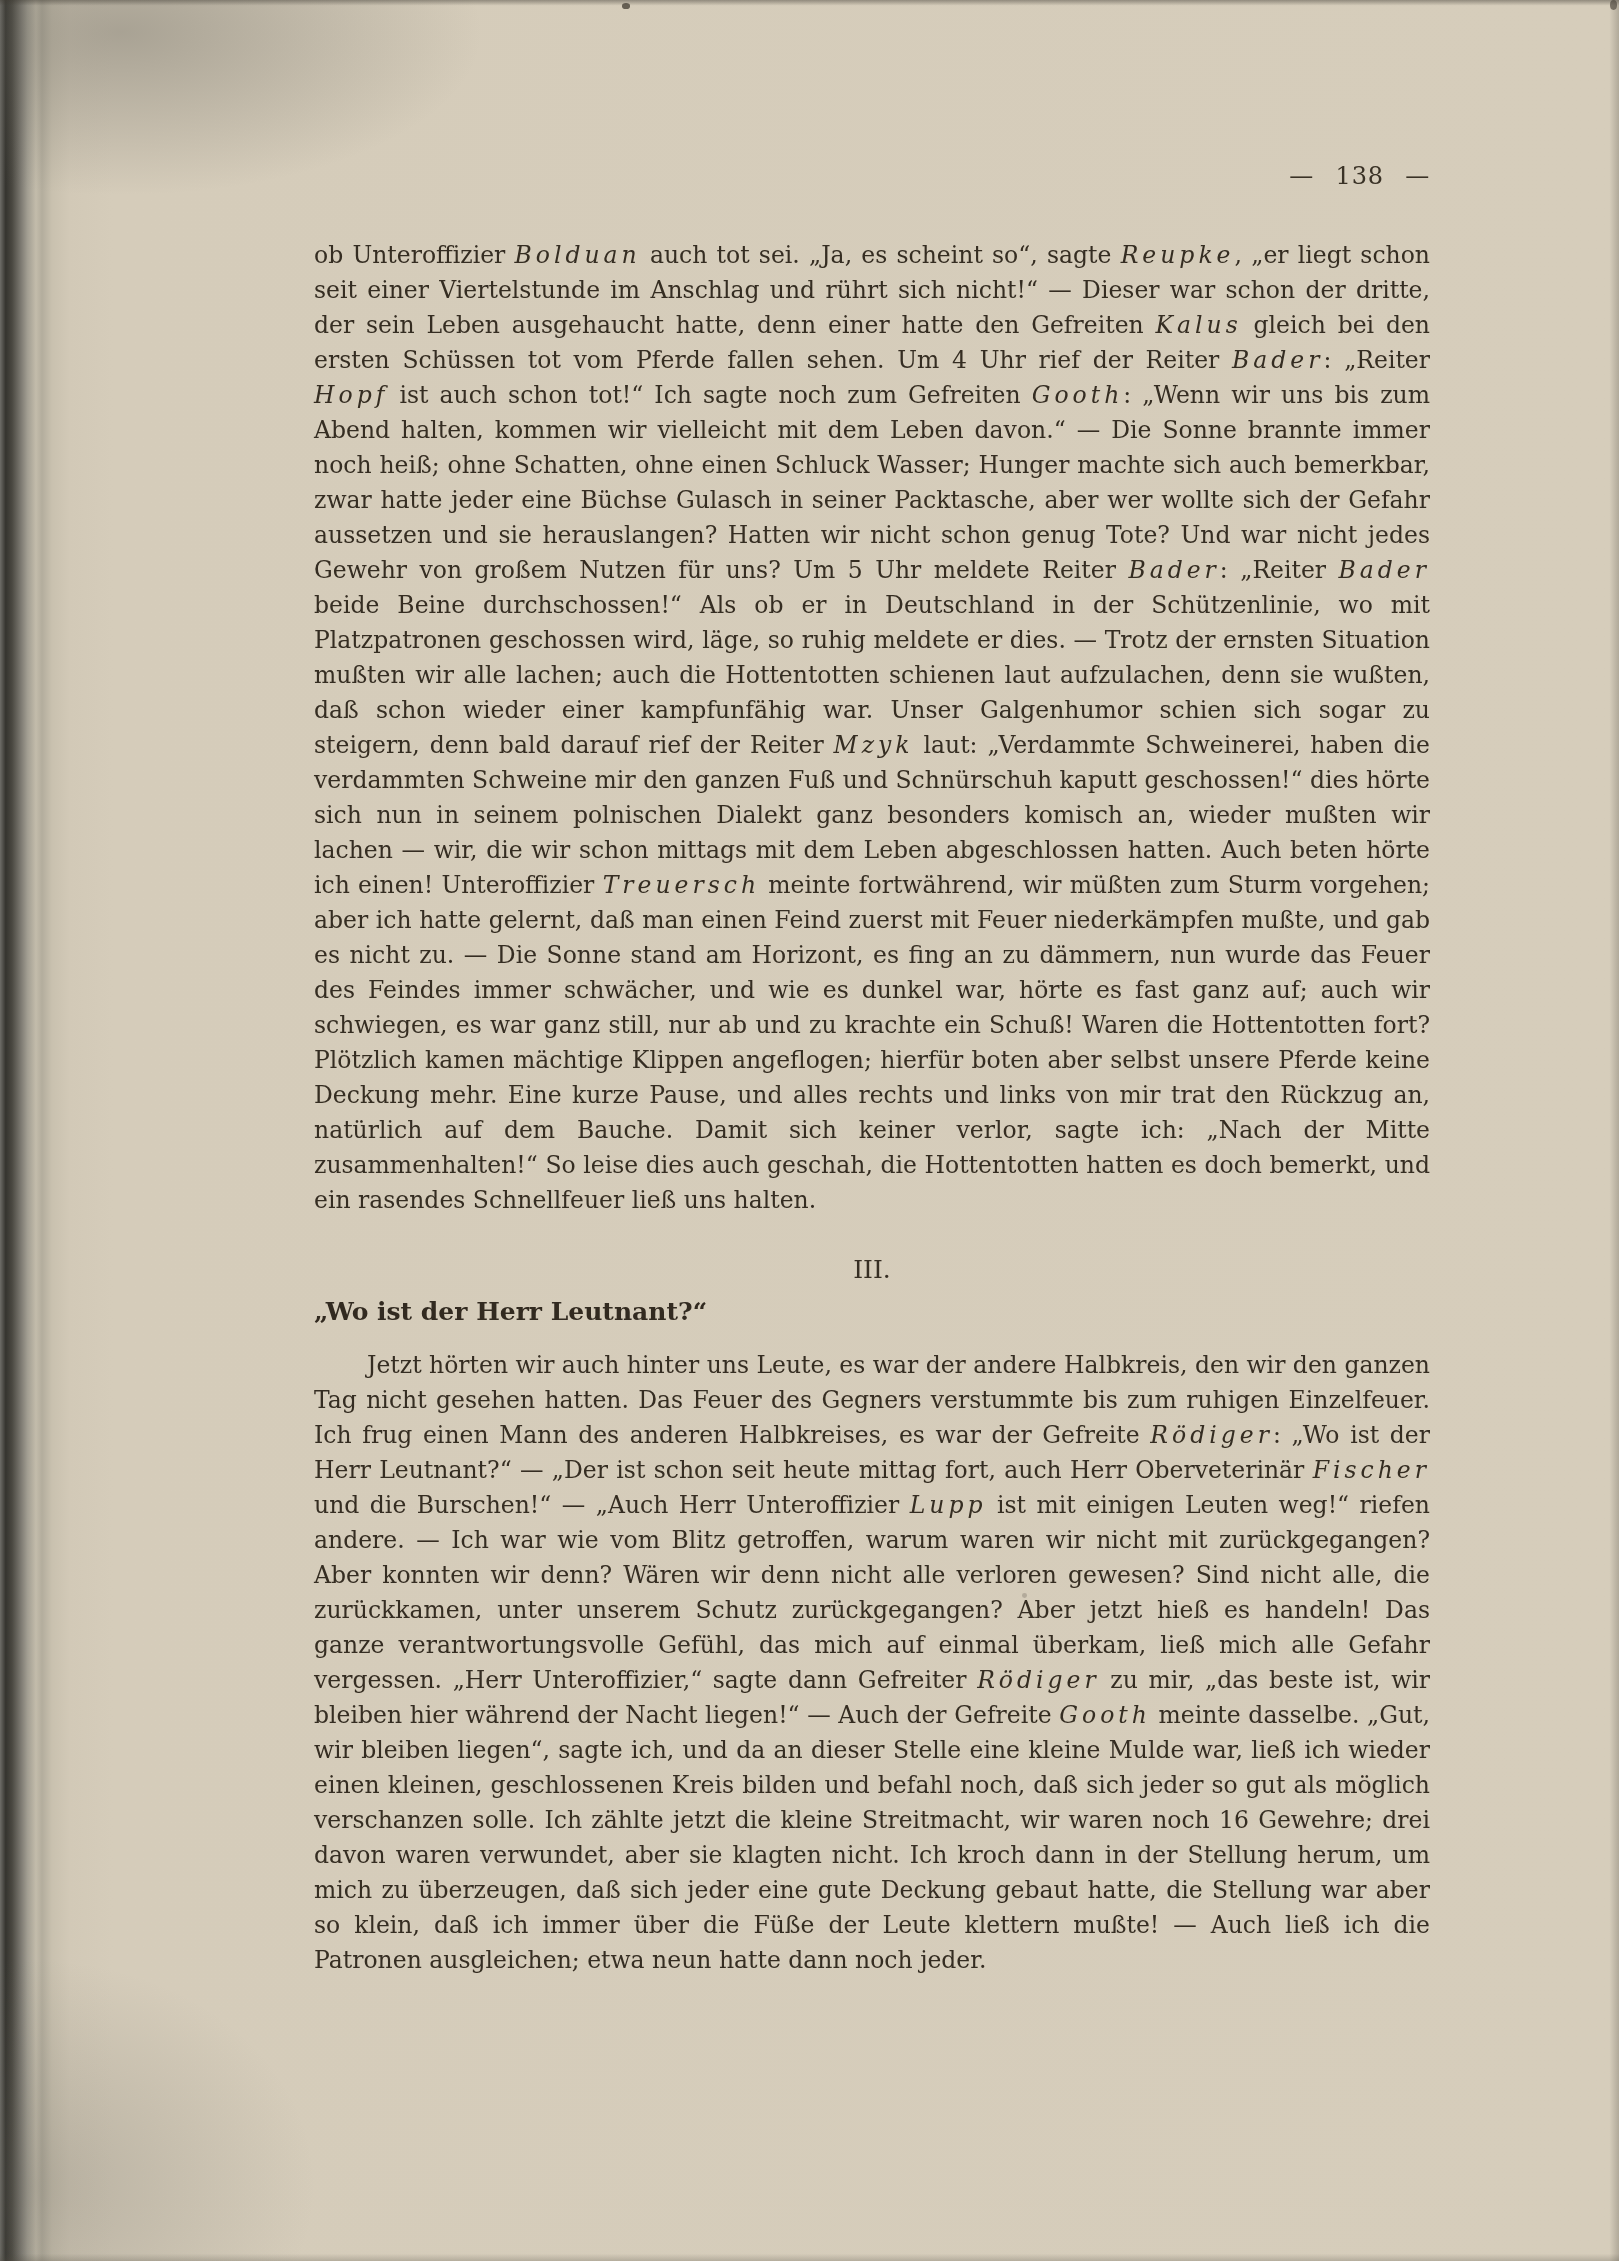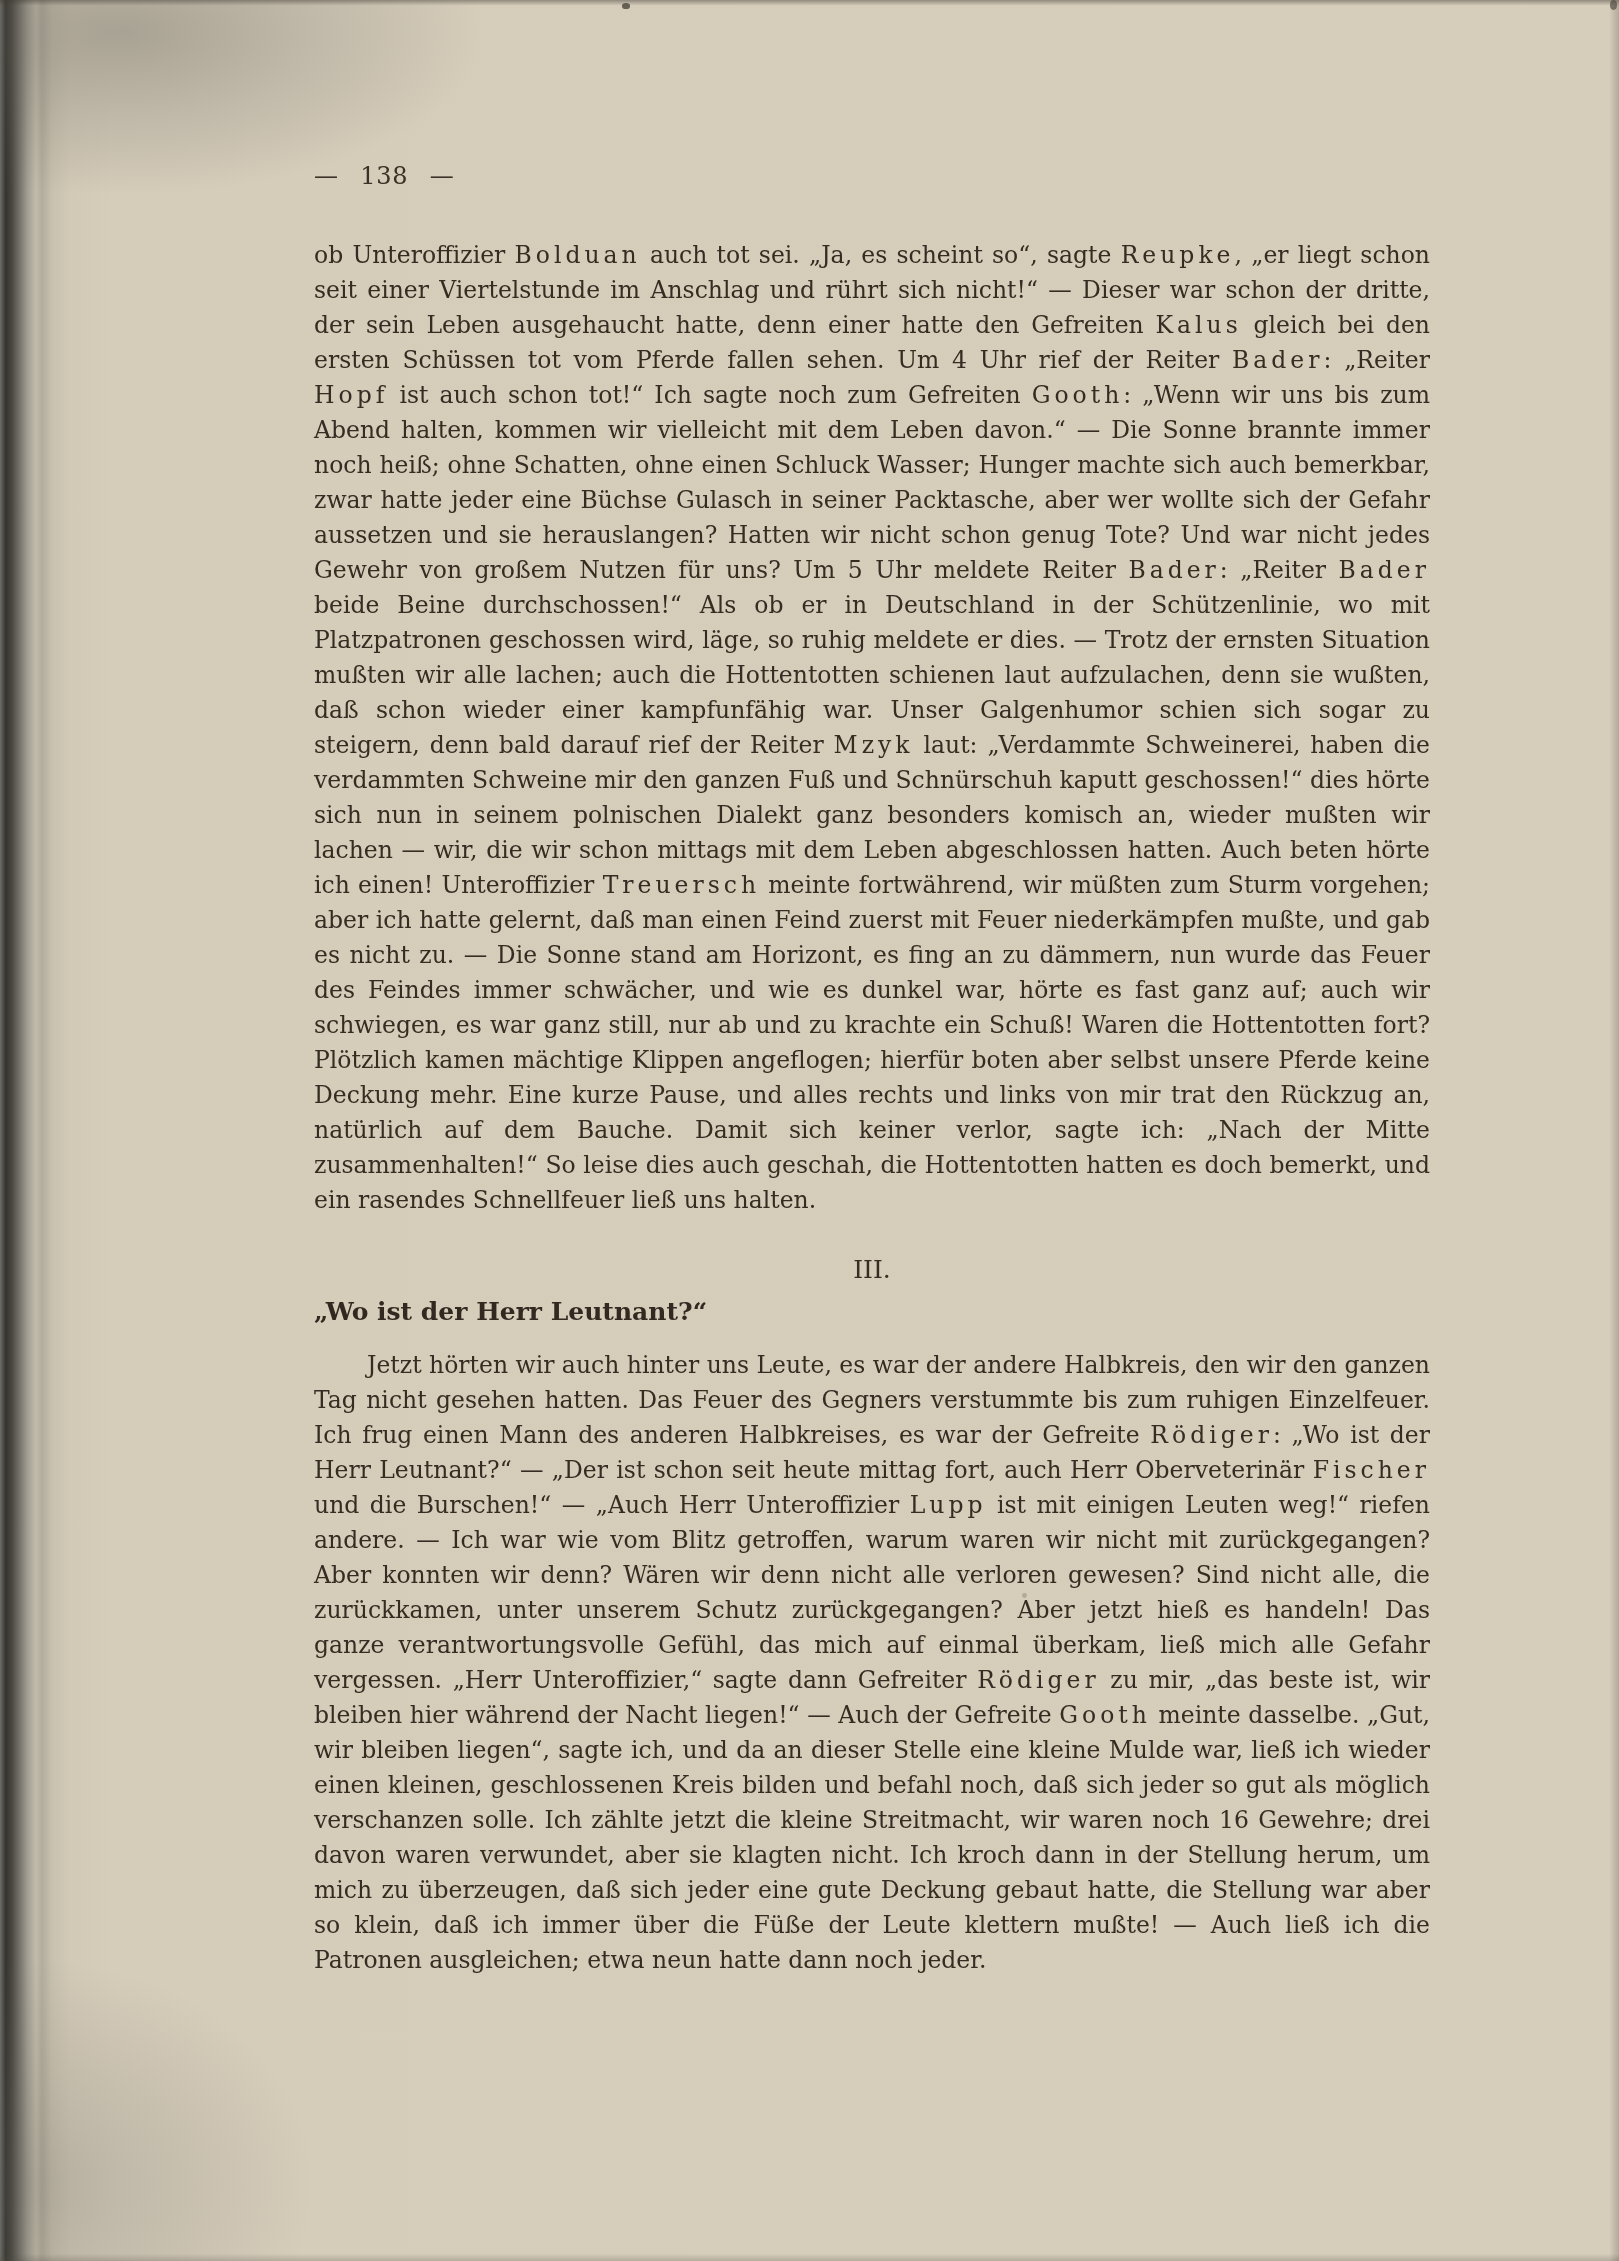--- a/index.html
+++ b/index.html
@@ -45,21 +45,21 @@
     left: 314px;
     top: 159px;
     width: 1116px;
     color: #352d22;
     font-size: 23.5px;
     line-height: 35px;
     text-align: justify;
   }
 
   .page-number {
-    text-align: left;
+    text-align: right;
     font-size: 24px;
     word-spacing: 13px;
     letter-spacing: 0.8px;
     margin: 0 0 44px 0;
     color: #3a3226;
   }
 
   p.body-par {
     margin: 0;
     hyphens: none;
@@ -76,21 +76,21 @@
   }
 
   .chapter-title {
     text-align: left;
     font-size: 25px;
     font-weight: bold;
     margin: 0 0 19.4px 0;
     color: #322a20;
   }
 
-  .sperr { letter-spacing: 0.17em; }
+  .sperr { letter-spacing: 0.17em; font-style: italic; }
 </style>
 </head>
 <body>
 
 <div class="page">
 
   <div class="binding-edge"></div>
 
   <div class="blemish b1"></div>
   <div class="blemish b2"></div>

